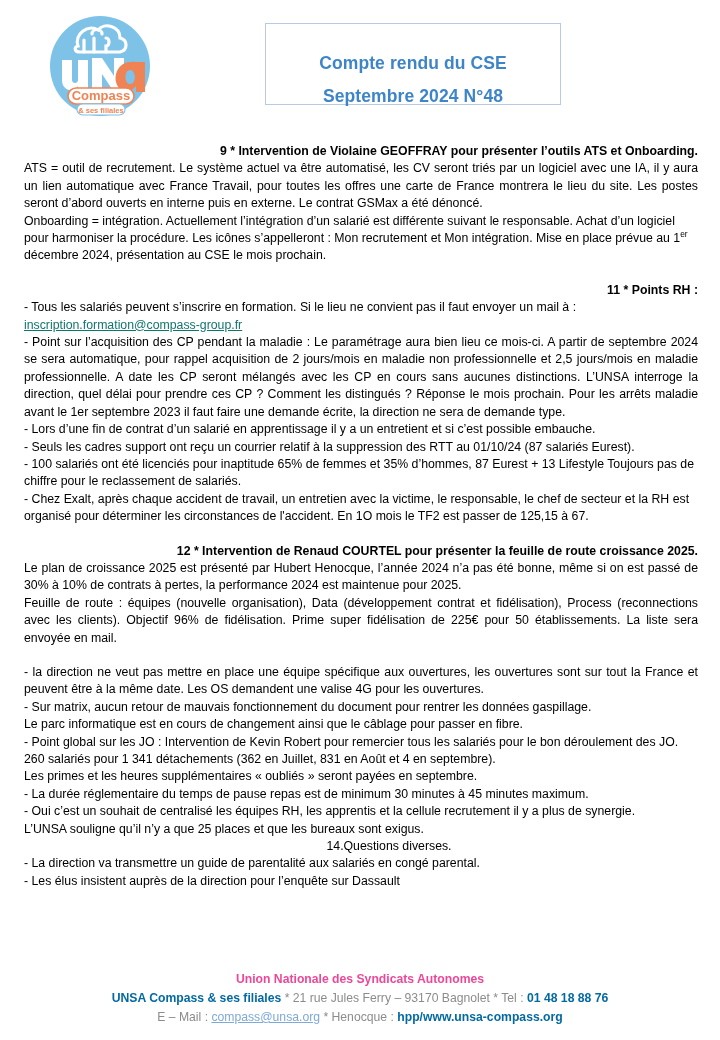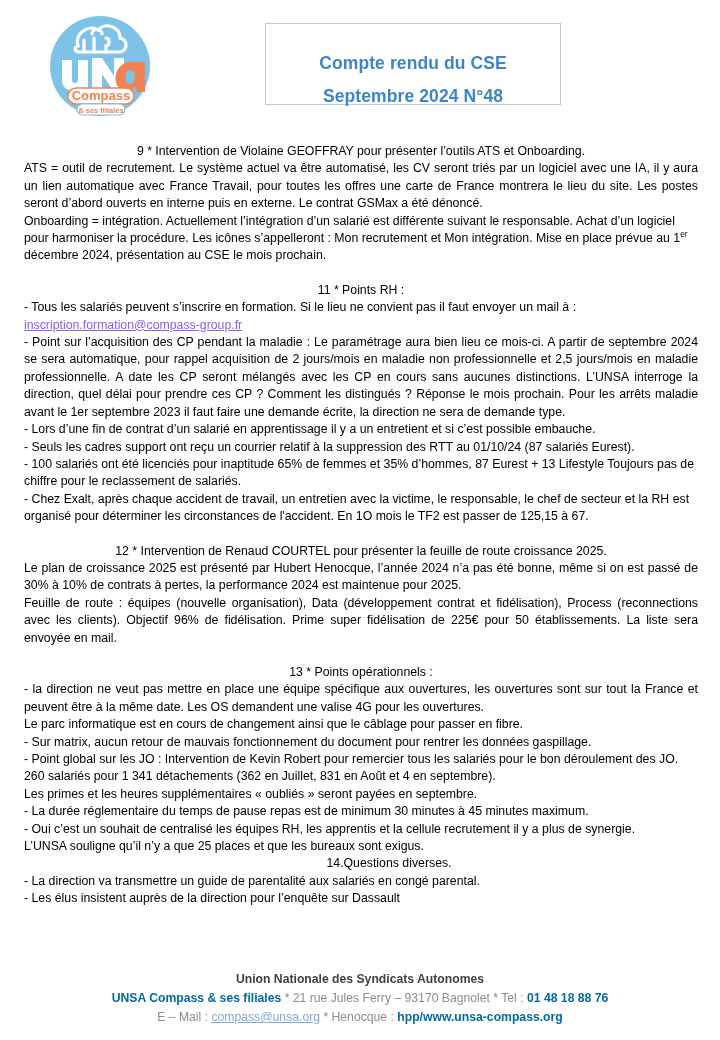--- a/index.html
+++ b/index.html
@@ -69,48 +69,48 @@
   }
   p {
     margin: 0;
     font-size: 12.3px;
     line-height: 17.4px;
     text-align: justify;
     text-justify: inter-word;
   }
   p.nojust { text-align: left; }
   .sec-head {
-    font-weight: normal;
-    text-align: center;
+    font-weight: bold;
+    text-align: right;
     margin-top: 0;
   }
   .gap { height: 17px; }
   .indent-head {
     font-weight: normal;
     text-align: center;
     padding-left: 56px;
   }
   a.maillink, .maillink {
-    color: #8b5cf6;
+    color: #0f766e;
     text-decoration: underline;
   }
   sup { font-size: 0.68em; vertical-align: super; line-height: 0; }
 
   
   .footer {
     position: absolute;
     left: 0;
     top: 970px;
     width: 720px;
     text-align: center;
     color: #8c8c8c;
     font-size: 12.2px;
     line-height: 19px;
   }
-  .footer .f1 { font-weight: bold; color: #404040; }
+  .footer .f1 { font-weight: bold; color: #ec4899; }
   .footer b { color: #0369a1; }
   .footer .flink { color: #7fa9d6; }
 </style>
 </head>
 <body>
 
 <div class="page">
 
   <div class="header">
 
@@ -166,24 +166,23 @@
     <p class="nojust">- Chez Exalt, après chaque accident de travail, un entretien avec la victime, le responsable, le chef de secteur et la RH est organisé pour déterminer les circonstances de l'accident. En 1O mois le TF2 est passer de 125,15 à 67.</p>
 
     <div class="gap"></div>
 
     <p class="sec-head">12 * Intervention de Renaud COURTEL pour présenter la feuille de route croissance 2025.</p>
     <p>Le plan de croissance 2025 est présenté par Hubert Henocque, l’année 2024 n’a pas été bonne, même si on est passé de 30% à 10% de contrats à pertes, la performance 2024 est maintenue pour 2025.</p>
     <p>Feuille de route : équipes (nouvelle organisation), Data (développement contrat et fidélisation), Process (reconnections avec les clients). Objectif 96% de fidélisation. Prime super fidélisation de 225€ pour 50 établissements. La liste sera envoyée en mail.</p>
 
     <div class="gap"></div>
 
-    <p class="sec-head">13 * Points opérationnels :</p>
     <p>- la direction ne veut pas mettre en place une équipe spécifique aux ouvertures, les ouvertures sont sur tout la France et peuvent être à la même date. Les OS demandent une valise 4G pour les ouvertures.</p>
+    <p class="nojust">- Sur matrix, aucun retour de mauvais fonctionnement du document pour rentrer les données gaspillage.</p>
     <p class="nojust">Le parc informatique est en cours de changement ainsi que le câblage pour passer en fibre.</p>
-    <p class="nojust">- Sur matrix, aucun retour de mauvais fonctionnement du document pour rentrer les données gaspillage.</p>
     <p class="nojust">- Point global sur les JO : Intervention de Kevin Robert pour remercier tous les salariés pour le bon déroulement des JO. 260 salariés pour 1 341 détachements (362 en Juillet, 831 en Août et 4 en septembre).</p>
     <p class="nojust">Les primes et les heures supplémentaires « oubliés » seront payées en septembre.</p>
     <p class="nojust">- La durée réglementaire du temps de pause repas est de minimum 30 minutes à 45 minutes maximum.</p>
     <p class="nojust">- Oui c’est un souhait de centralisé les équipes RH, les apprentis et la cellule recrutement il y a plus de synergie.</p>
     <p class="nojust">L’UNSA souligne qu’il n’y a que 25 places et que les bureaux sont exigus.</p>
 
     <p class="indent-head">14.Questions diverses.</p>
     <p class="nojust">- La direction va transmettre un guide de parentalité aux salariés en congé parental.</p>
     <p class="nojust">- Les élus insistent auprès de la direction pour l’enquête sur Dassault</p>
 

